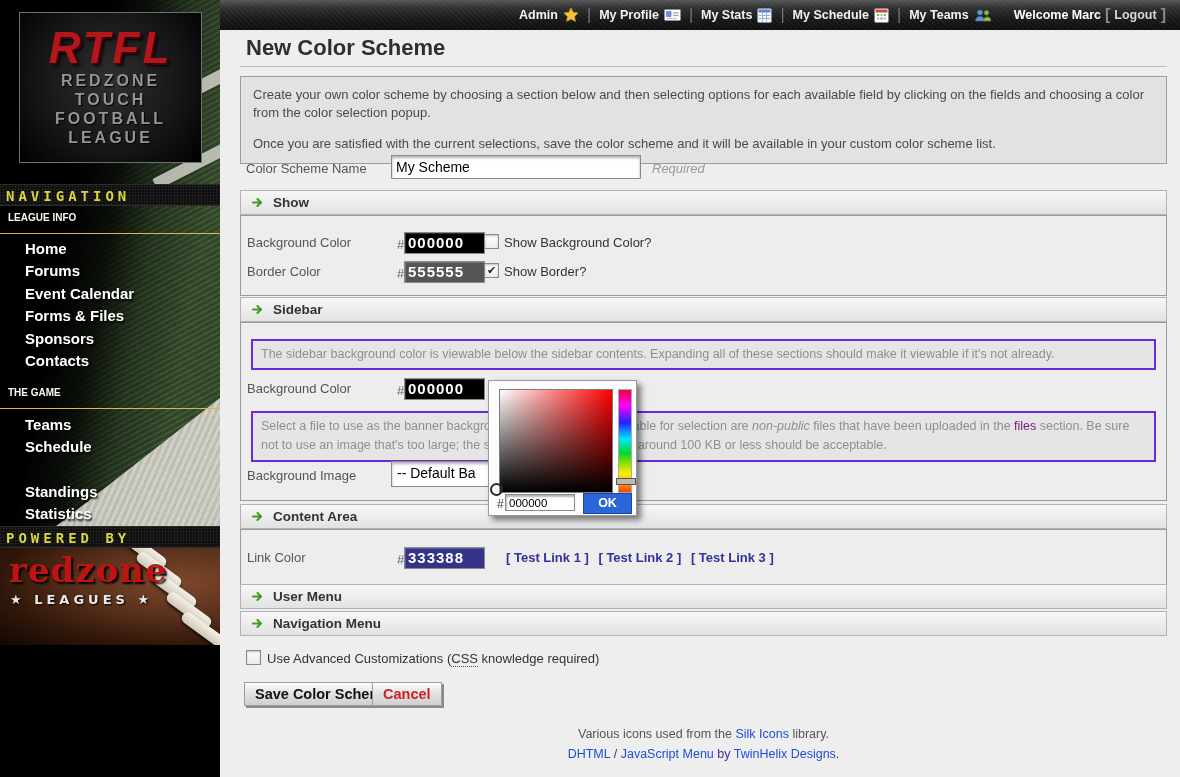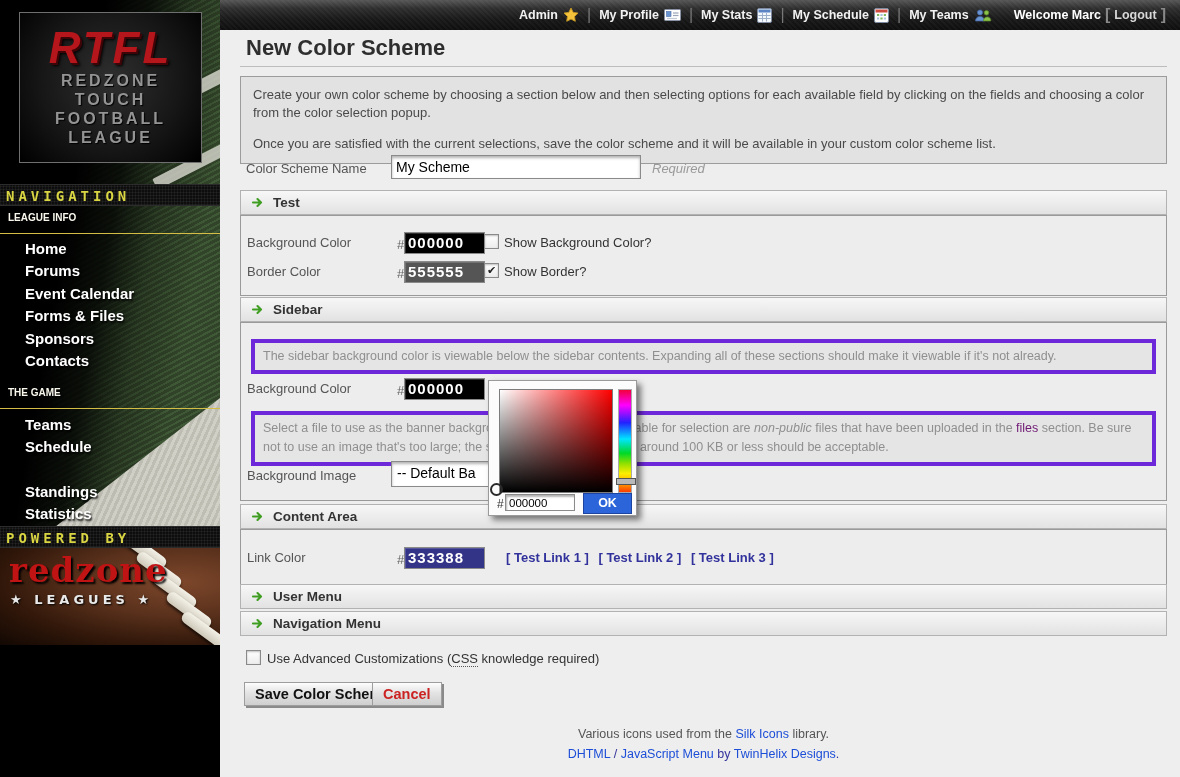--- a/index.html
+++ b/index.html
@@ -75,21 +75,21 @@
   .form-label{position:absolute;font-size:13px;color:#555;}
   .text-input{position:absolute;background:#fff;border:1px solid #8a8a8a;
     box-shadow:inset 0 2px 3px rgba(0,0,0,.3);font-size:14px;color:#000;padding:2px 4px;
     font-family:"Liberation Sans",sans-serif;}
   .required{position:absolute;font-size:13px;color:#9a9a9a;font-style:italic;}
   .sec-header{position:absolute;left:20px;width:925px;height:23px;border:1px solid #b2b2b2;
     background:linear-gradient(#f7f7f7,#e2e2e2);cursor:pointer;}
   .sec-header .arrow{position:absolute;left:10px;top:5px;line-height:0;}
   .sec-header .sec-title{position:absolute;left:32px;top:4px;font-size:13.5px;font-weight:bold;color:#333;}
   .sec-box{position:absolute;left:20px;width:925px;background:#ededed;border:1px solid #9a9a9a;}
-  .note-box{position:absolute;background:#e5e5e5;border:4px solid #6d28d9;color:#8f8f8f;
+  .note-box{position:absolute;background:#e5e5e5;border:2px solid #6d28d9;color:#8f8f8f;
     font-size:12.5px;line-height:1.55;padding:4px 8px;box-sizing:border-box;}
   .note-box .em{font-style:italic;}
   .note-box a{color:#701a75;text-decoration:none;text-align:center;}
   .swatch{position:absolute;width:76px;height:20px;border:1px solid #8a8a8a;color:#fff;
     font-size:15px;font-weight:bold;letter-spacing:1px;line-height:20px;padding-left:3px;
     box-shadow:inset 1px 1px 0 rgba(255,255,255,.18);cursor:pointer;}
   .hash{position:absolute;font-size:13px;color:#666;}
   .checkbox{position:absolute;width:13px;height:13px;background:linear-gradient(#ffffff,#ececec);
     border:1px solid #8a8a8a;box-shadow:inset 0 1px 2px rgba(0,0,0,.25);cursor:pointer;
     font-size:11px;line-height:13px;text-align:center;color:#222;}
@@ -248,21 +248,21 @@
   </div>
 
   <div class="form-label" style="left:26px;top:131px">Color Scheme Name</div>
   <input class="text-input" style="left: 171px; top: 125px; width: 240px; height: 18px;" value="My Scheme">
   <div class="required" style="left:432px;top:131px">Required</div>
 
   <div class="sec-header" style="top:160px">
     <span class="arrow"><svg width="13" height="13" viewBox="0 0 13 13">
           <path d="M2 6.5h7M6.5 3L10 6.5 6.5 10" stroke="#3f9e22" stroke-width="2.1" fill="none" stroke-linecap="round" stroke-linejoin="round"></path>
         </svg></span>
-    <span class="sec-title">Test</span>
+    <span class="sec-title">Show</span>
   </div>
   <div class="sec-box" style="top:185px;height:79px">
     <div class="form-label" style="left:6px;top:19px">Background Color</div>
     <span class="hash" style="left:156px;top:21px">#</span>
     <div class="swatch" style="left:163px;top:16px;background:#000000">000000</div>
     <span class="checkbox" style="left:243px;top:18px"></span>
     <span class="cb-label" style="left:263px;top:19px">Show Background Color?</span>
     <div class="form-label" style="left:6px;top:48px">Border Color</div>
     <span class="hash" style="left:156px;top:50px">#</span>
     <div class="swatch" style="left:163px;top:45px;background:#555555">555555</div>

